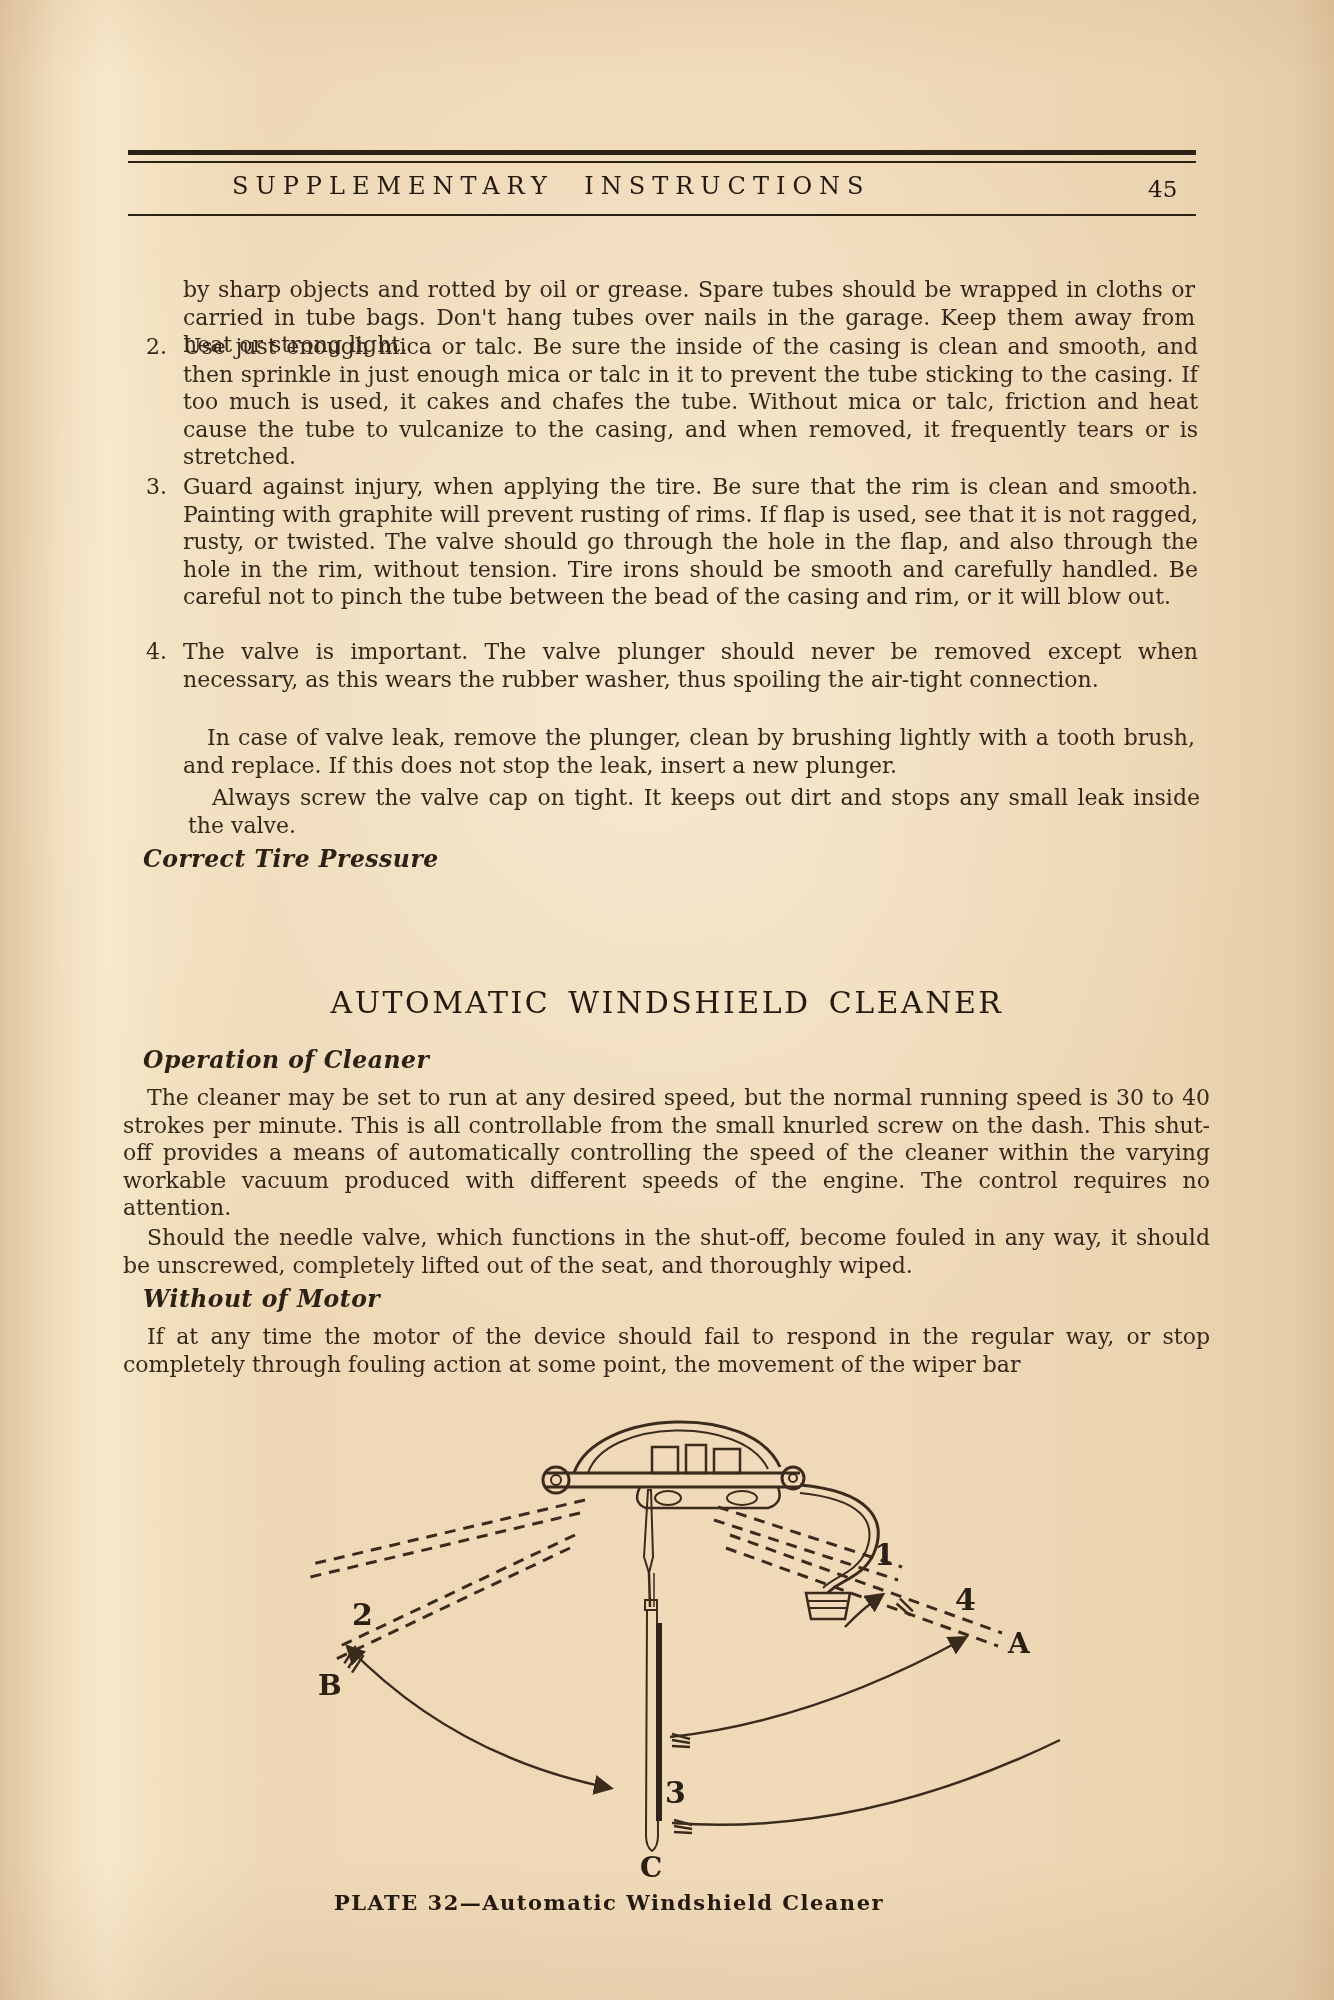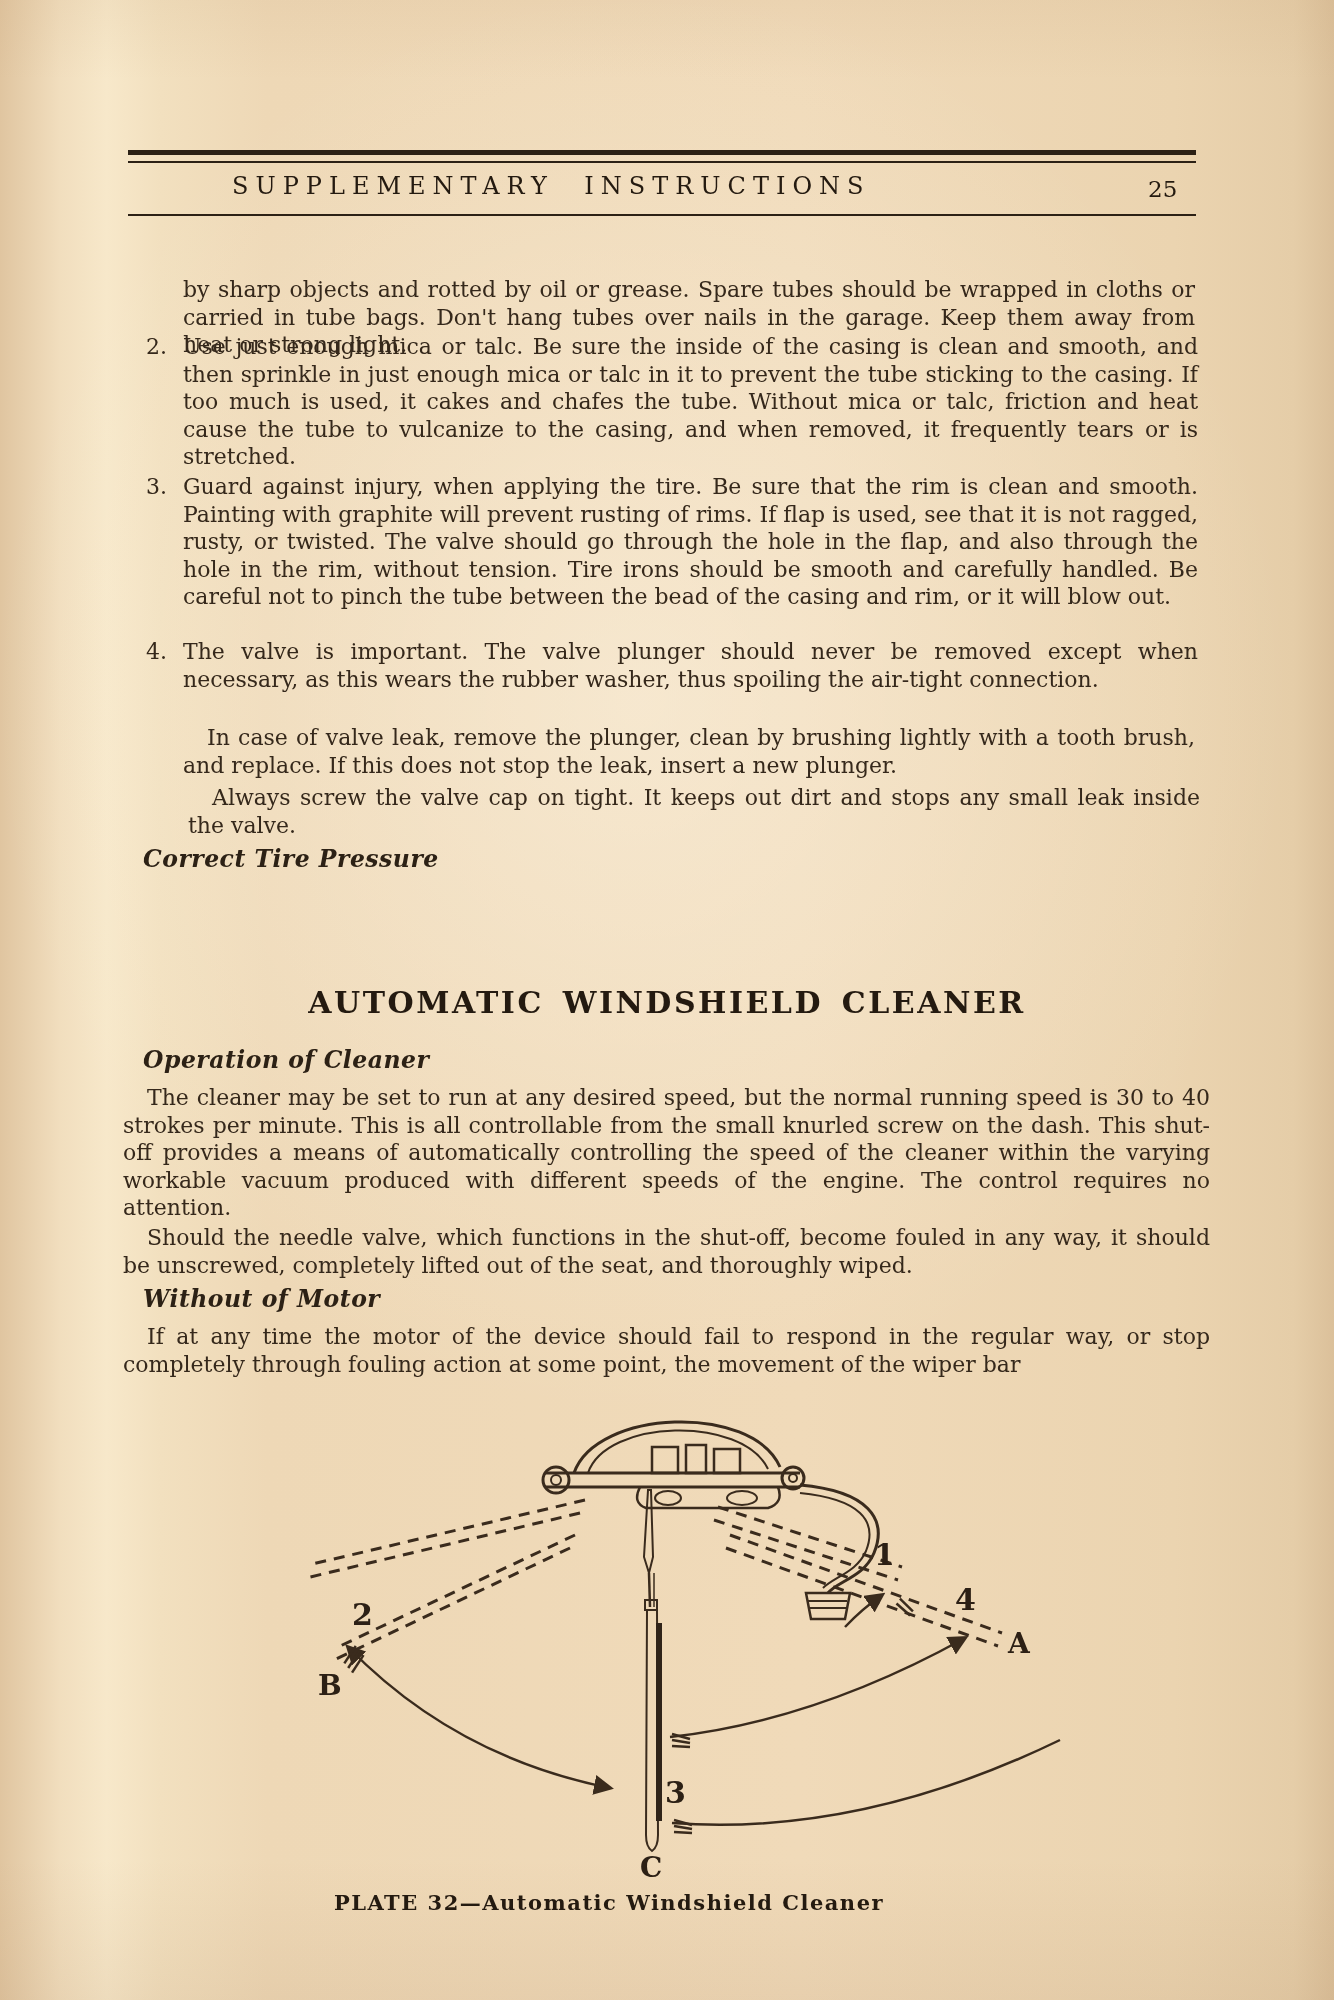--- a/index.html
+++ b/index.html
@@ -21,38 +21,38 @@
     font-size:22px;line-height:27.5px;text-align:justify;color:#35281b;
   }
   .indent{text-indent:24px;}
   .list-row{display:flex;}
   .list-num{width:37px;flex:0 0 37px;font-size:22px;line-height:27.5px;}
   .list-body{flex:1;}
   .subhead{
     font-size:23.5px;font-weight:bold;font-style:italic;color:#2c2115;letter-spacing:0.5px;margin-left:20px;
   }
   .big-title{
-    font-size:30px;font-weight:bold;letter-spacing:2.5px;word-spacing:6px;color:#241a10;text-align:center;
+    font-size:30px;font-weight:normal;letter-spacing:2.5px;word-spacing:6px;color:#241a10;text-align:center;
   }
   .caption{
     font-size:21px;font-weight:bold;letter-spacing:1.5px;color:#241a10;text-align:center;
   }
   svg .ln{stroke:#3a2b1d;fill:none;}
   svg text{font-family:"DejaVu Serif","Liberation Serif",serif;font-weight:bold;fill:#2c2015;}
 </style>
 </head>
 <body>
 
 <div class="page">
 
   <div class="abs rule" style="left:128px;top:150px;width:1068px;height:5px;"></div>
   <div class="abs rule" style="left:128px;top:161px;width:1068px;height:2px;"></div>
 
   <div class="abs head-title" style="left:232px;top:172px;">SUPPLEMENTARY INSTRUCTIONS</div>
-  <div class="abs pageno" style="left:1148px;top:176px;">25</div>
+  <div class="abs pageno" style="left:1148px;top:176px;">45</div>
 
   <div class="abs rule" style="left:128px;top:214px;width:1068px;height:2px;"></div>
 
   <div class="abs bodytext" style="left:183px;top:240px;width:1012px;margin-top:36px;">by sharp objects and rotted by oil or grease.  Spare tubes should be wrapped in cloths or carried in tube bags.  Don't hang tubes over nails in the garage.  Keep them away from heat or strong light.</div>
 
   <div class="abs list-row" style="left:146px;top:333px;width:1052px;">
     <div class="list-num">2.</div>
     <div class="list-body bodytext">Use just enough mica or talc.  Be sure the inside of the casing is clean and smooth, and then sprinkle in just enough mica or talc in it to prevent the tube sticking to the casing.  If too much is used, it cakes and chafes the tube.  Without mica or talc, friction and heat cause the tube to vulcanize to the casing, and when removed, it frequently tears or is stretched.</div>
   </div>
 

